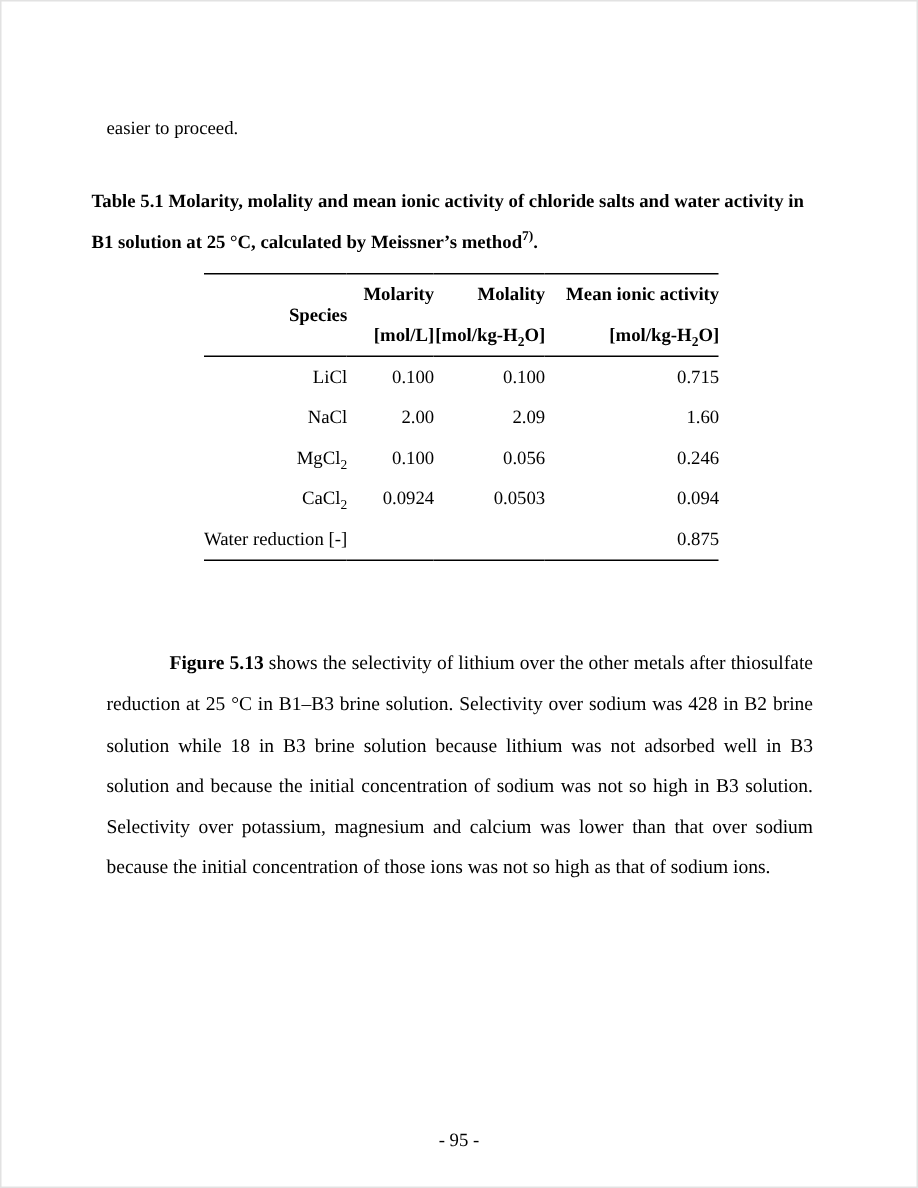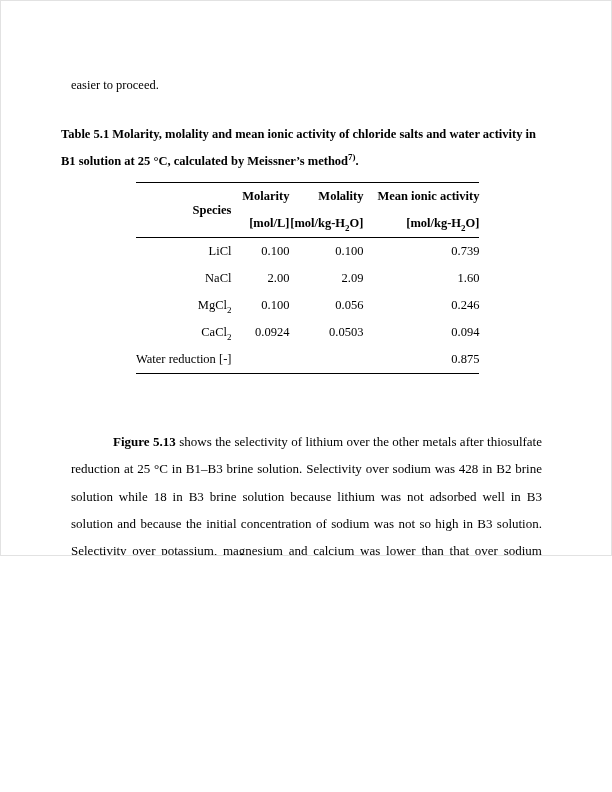--- a/index.html
+++ b/index.html
@@ -3,21 +3,21 @@
 <meta charset="utf-8">
 <style>
   html, body {
     margin: 0;
     padding: 0;
     background: #ffffff;
   }
   .page {
     position: relative;
     width: 612px;
-    height: 556px;
+    height: 792px;
     margin: 0 auto;
     background: #ffffff;
     box-sizing: border-box;
     border: 1px solid #e2e2e2;
     font-family: "Liberation Serif", "DejaVu Serif", serif;
     color: #000000;
     overflow: hidden;
   }
   .intro {
     position: absolute;
@@ -123,21 +123,21 @@
           <div class="hline">Mean ionic activity</div>
           <div class="hline"><span>[mol/kg-H</span><sub>2</sub><span>O]</span></div>
         </th>
       </tr>
     </thead>
     <tbody>
       <tr>
         <td><span>LiCl</span><sub></sub></td>
         <td>0.100</td>
         <td>0.100</td>
-        <td>0.739</td>
+        <td>0.715</td>
       </tr>
       <tr>
         <td><span>NaCl</span><sub></sub></td>
         <td>2.00</td>
         <td>2.09</td>
         <td>1.60</td>
       </tr>
       <tr>
         <td><span>MgCl</span><sub>2</sub></td>
         <td>0.100</td>

